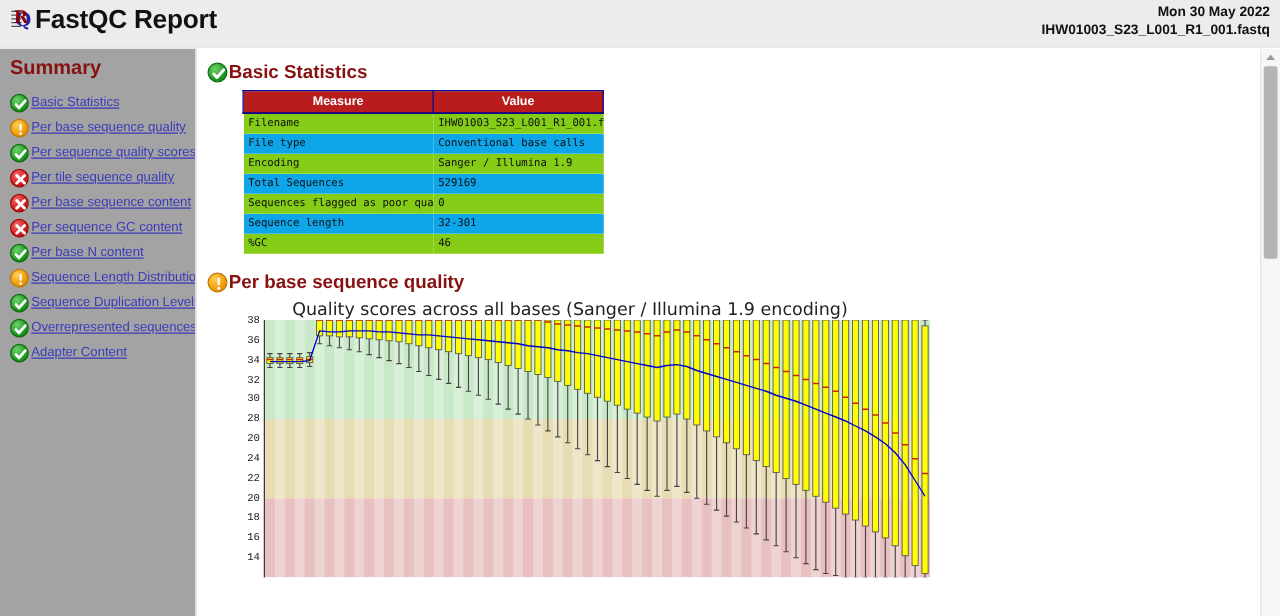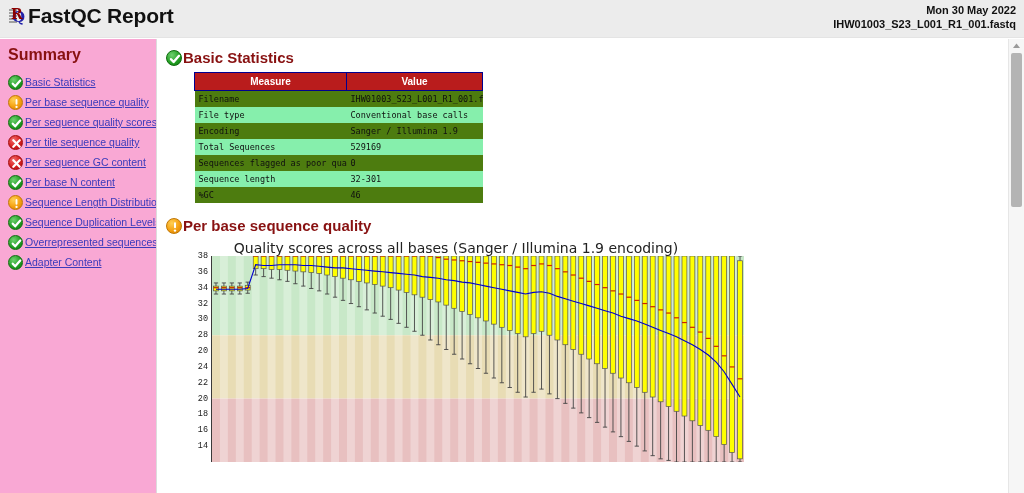--- a/index.html
+++ b/index.html
@@ -57,21 +57,21 @@
     line-height: 14px;
   }
 
   
   .sidebar {
     position: absolute;
     left: 0;
     top: 39px;
     width: 157px;
     height: 454px;
-    background: #f9a8d4;
+    background: #a3a3a3;
     border-right: 1px solid #dcdcdc;
     box-sizing: border-box;
     overflow: hidden;
   }
   .sidebar-title {
     margin: 7px 0 8px 8px;
     font-size: 16px;
     font-weight: bold;
     color: #881111;
   }
@@ -158,22 +158,22 @@
     text-align: center;
     border: 1px solid #00008f;
   }
   table.stats td {
     padding: 3px 4px;
     color: #101010;
     border: none;
     white-space: nowrap;
     overflow: hidden;
   }
-  table.stats tr.odd td { background: #4d7c0f; }
-  table.stats tr.even td { background: #86efac; }
+  table.stats tr.odd td { background: #84cc16; }
+  table.stats tr.even td { background: #0ea5e9; }
   table.stats col.c1 { width: 152px; }
   table.stats col.c2 { width: 136px; }
 
   
   .chart-wrap {
     position: relative;
     margin-left: 8px;
     width: 580px;
     height: 220px;
   }
@@ -298,20 +298,28 @@
           </span>
           <span class="side-label">Per sequence quality scores</span>
         </div>
         <div class="side-item">
           <span class="ico fail">
             <svg width="15" height="15" viewBox="0 0 16 16">
               <path d="M4.6 4.6 L11.4 11.4 M11.4 4.6 L4.6 11.4" stroke="#ffffff" stroke-width="2.4" stroke-linecap="round"></path>
             </svg>
           </span>
           <span class="side-label">Per tile sequence quality</span>
+        </div>
+        <div class="side-item">
+          <span class="ico fail">
+            <svg width="15" height="15" viewBox="0 0 16 16">
+              <path d="M4.6 4.6 L11.4 11.4 M11.4 4.6 L4.6 11.4" stroke="#ffffff" stroke-width="2.4" stroke-linecap="round"></path>
+            </svg>
+          </span>
+          <span class="side-label">Per base sequence content</span>
         </div>
         <div class="side-item">
           <span class="ico fail">
             <svg width="15" height="15" viewBox="0 0 16 16">
               <path d="M4.6 4.6 L11.4 11.4 M11.4 4.6 L4.6 11.4" stroke="#ffffff" stroke-width="2.4" stroke-linecap="round"></path>
             </svg>
           </span>
           <span class="side-label">Per sequence GC content</span>
         </div>
         <div class="side-item">

